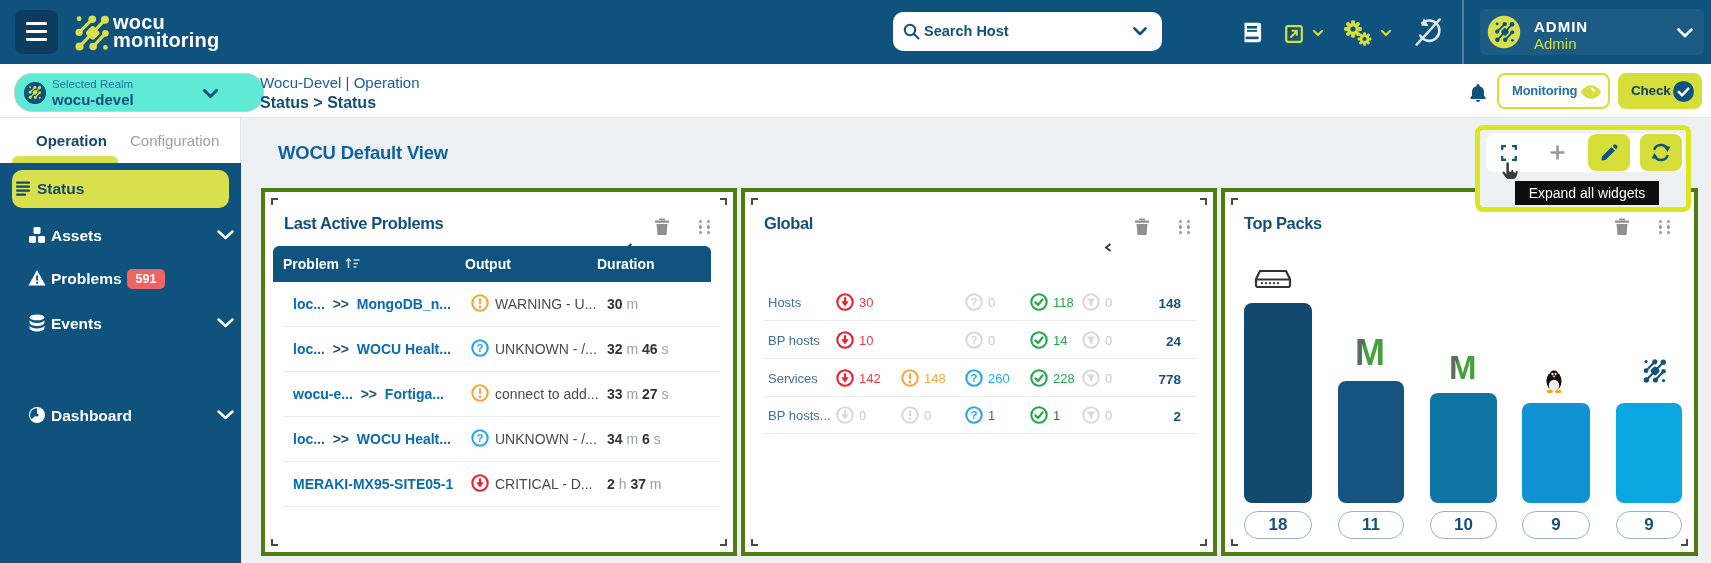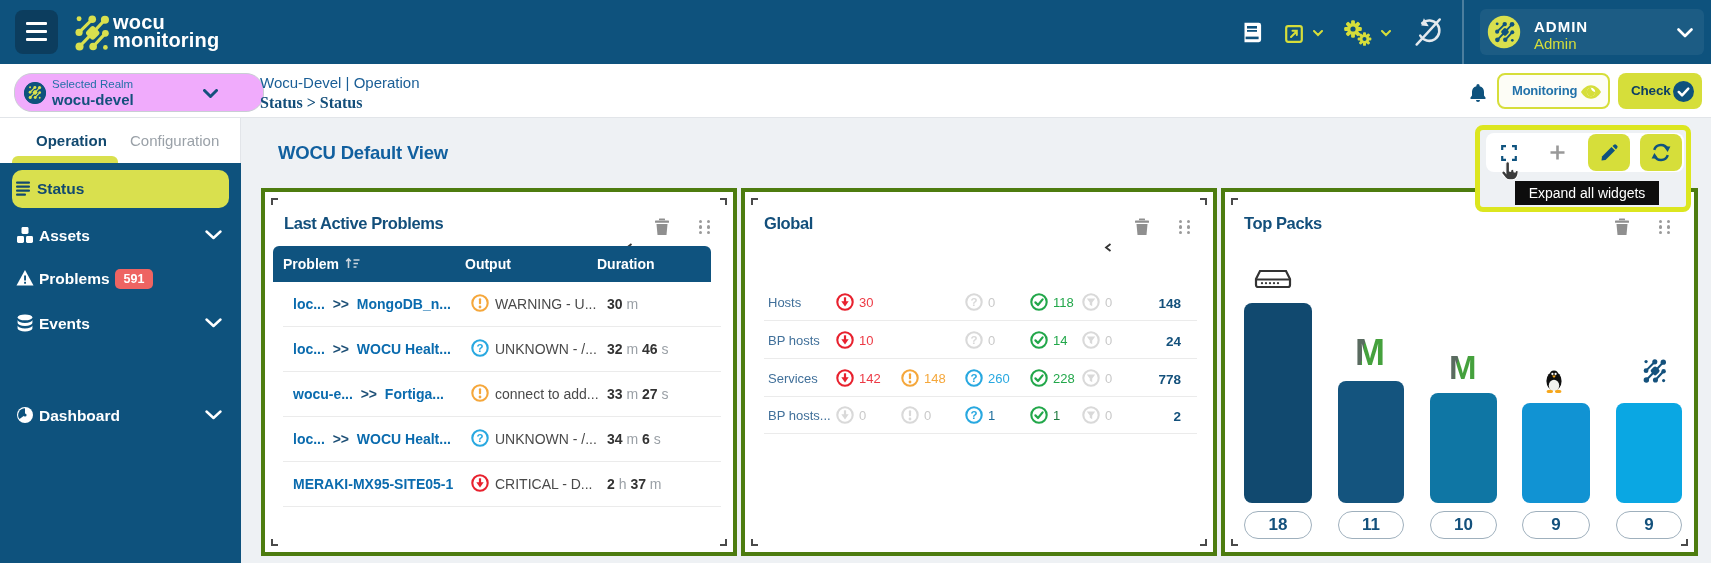--- a/index.html
+++ b/index.html
@@ -11,38 +11,38 @@
 #hamb i { position:absolute; left:11px; width:21px; height:3px; background:#fff; border-radius:1px; }
 #logo-txt { position:absolute; left:113px; top:13px; color:#fff; font-size:20px; font-weight:bold; line-height:18px; letter-spacing:0.2px; }
 #search { position:absolute; left:893px; top:12px; width:269px; height:39px; background:#fff; border-radius:10px; }
 #search .txt { position:absolute; left:31px; top:11px; font-size:14.5px; font-weight:bold; color:#0E527D; }
 #userbox { position:absolute; left:1480px; top:9px; width:224px; height:46px; background:rgba(255,255,255,0.06); border-radius:6px; }
 #userbox .n1 { position:absolute; left:54px; top:9px; color:#fff; font-weight:bold; font-size:15px; letter-spacing:1px; }
 #userbox .n2 { position:absolute; left:54px; top:26px; color:#D6DE3A; font-size:15px; }
 #hdr-divider { position:absolute; left:1462px; top:0; width:2px; height:64px; background:#4c7e9e; }
 
 #subbar { position:absolute; left:0; top:64px; width:1711px; height:54px; background:#fff; border-bottom:1px solid #e2e5e9; }
-#realm { position:absolute; left:14px; top:9px; width:250px; height:39px; border:1px solid #c9ced4; border-radius:18px; background:#f0abfc; }
+#realm { position:absolute; left:14px; top:9px; width:250px; height:39px; border:1px solid #c9ced4; border-radius:18px; background:#5eead4; }
 #realm .circ { position:absolute; left:9px; top:8px; width:22px; height:22px; border-radius:50%; background:#0E527D; color:#D9E04E; }
 #realm .l1 { position:absolute; left:37px; top:4px; font-size:11.5px; color:#2470A8; }
 #realm .l2 { position:absolute; left:37px; top:17px; font-size:15px; font-weight:bold; color:#14507C; }
 #crumbs { position:absolute; left:260px; top:10px; }
 #crumbs .c1 { font-size:15px; color:#1A5E96; }
-#crumbs .c2 { font-size:16px; font-weight:bold; color:#134E7A; margin-top:3px;font-family:Liberation Serif, serif; }
+#crumbs .c2 { font-size:16px; font-weight:bold; color:#134E7A; margin-top:3px; }
 .btn-mon { position:absolute; left:1497px; top:9px; width:113px; height:36px; background:#fdfdf6; border:2px solid #D6DE3A; border-radius:8px; color:#2272AA; font-size:13px; font-weight:bold; line-height:32px; text-align:left; padding-left:13px; letter-spacing:-0.2px; }
 .btn-check { position:absolute; left:1618px; top:9px; width:84px; height:36px; background:#D6DE3A; border-radius:8px; color:#0D3F63; font-size:13.5px; font-weight:bold; line-height:36px; padding-left:13px; letter-spacing:-0.2px; }
 
 #tabs { position:absolute; left:0; top:118px; width:241px; height:45px; background:#fff; border-right:1px solid #e2e5e9; }
 #tabs .t1 { position:absolute; left:36px; top:14px; font-size:15px; font-weight:bold; color:#12496F; }
 #tabs .t2 { position:absolute; left:130px; top:14px; font-size:15px; color:#9AA1A8; }
 #tabs .ind { position:absolute; left:12px; top:38px; width:106px; height:7px; background:#D9E04E; border-radius:6px 6px 0 0; }
 #sidebar { position:absolute; left:0; top:163px; width:241px; height:400px; background:#0E527D; }
 #status-pill { position:absolute; left:12px; top:7px; width:217px; height:38px; background:#D9E04E; border-radius:10px; }
 #status-pill span { position:absolute; left:25px; top:10px; font-size:15.5px; font-weight:bold; color:#12496F; }
-.mitem { position:absolute; left:0; width:268px; height:30px; color:#fff;padding-left:44px; }
+.mitem { position:absolute; left:12px; width:268px; height:30px; color:#fff;padding-left:44px; }
 .mitem .ic { position:absolute; left:16px; top:5px; width:18px; height:18px; }
 .mitem .lbl { position:absolute; left:39px; top:5.5px; font-size:15.5px; font-weight:bold; }
 .mitem .chev { position:absolute; left:205px; top:9px; }
 .badge { position:absolute; left:115px; top:5px; width:38px; height:20px; background:#EE6462; border-radius:5px; color:#fff; font-size:12.5px; font-weight:bold; text-align:center; line-height:20px; }
 
 #main { position:absolute; left:241px; top:118px; width:1470px; height:445px; background:#EEF1F4; }
 #pagetitle { position:absolute; left:37px; top:24px; font-size:18.5px; font-weight:bold; color:#11609F; letter-spacing:-0.2px; }
 .widget { position:absolute; top:70px; height:368px; background:#fff; border:4px solid #4d7c0f;padding-left:36px; }
 .widget .wtitle { position:absolute; left:19px; top:22px; font-size:16.5px; font-weight:bold; color:#134F7B; letter-spacing:-0.4px; }
 .corner { position:absolute; width:7px; height:7px; }
@@ -98,20 +98,30 @@
         <circle cx="32.4" cy="8.2" r="3.6"></circle>
       <circle cx="9.4" cy="19.5" r="3.2"></circle>
         <rect x="16.6" y="15" width="9.8" height="9.8" rx="2.5" transform="rotate(45 21.5 19.9)"></rect>
         <circle cx="32.8" cy="20.3" r="3"></circle>
       <circle cx="9.8" cy="32" r="3.6"></circle>
         <circle cx="21.9" cy="32" r="3.4"></circle>
         <circle cx="32.8" cy="32.8" r="2.1"></circle>
     </g>
   </svg>
   <div id="logo-txt">wocu<br>monitoring</div>
+  <div id="search">
+    <svg class="abs" style="left:9px;top:10px" width="19" height="19" viewBox="0 0 19 19">
+        <circle cx="8" cy="8" r="5.2" fill="none" stroke="#0E527D" stroke-width="2"></circle>
+        <line x1="12" y1="12" x2="16.5" y2="16.5" stroke="#0E527D" stroke-width="2" stroke-linecap="round"></line>
+      </svg>
+    <span class="txt">Search Host</span>
+    <svg class="abs" style="left:240px;top:15px" width="14" height="9" viewBox="0 0 14 9">
+        <path d="M1.5 1.5 L7 7 L12.5 1.5" fill="none" stroke="#0E527D" stroke-width="2.6" stroke-linecap="round" stroke-linejoin="round"></path>
+      </svg>
+  </div>
 
   <svg class="abs" style="left:1243px;top:22px" width="19" height="21" viewBox="0 0 19 21">
     <path d="M1.5 0.8 h14.2 a2.4 2.4 0 0 1 2.4 2.4 v14.6 a2.4 2.4 0 0 1 -2.4 2.4 h-14.2 z" fill="#fff"></path>
     <rect x="4" y="4" width="10" height="2.6" fill="#0E527D"></rect>
       <rect x="4" y="8" width="10" height="1.8" fill="#0E527D"></rect>
     <rect x="2.6" y="14.6" width="13" height="2.6" fill="#0E527D"></rect>
   </svg>
 
   <svg class="abs" style="left:1285px;top:25px" width="18" height="18" viewBox="0 0 18 18">
     <rect x="1.2" y="1.2" width="15.6" height="15.6" rx="2" fill="none" stroke="#D6DE3A" stroke-width="2.2"></rect>

